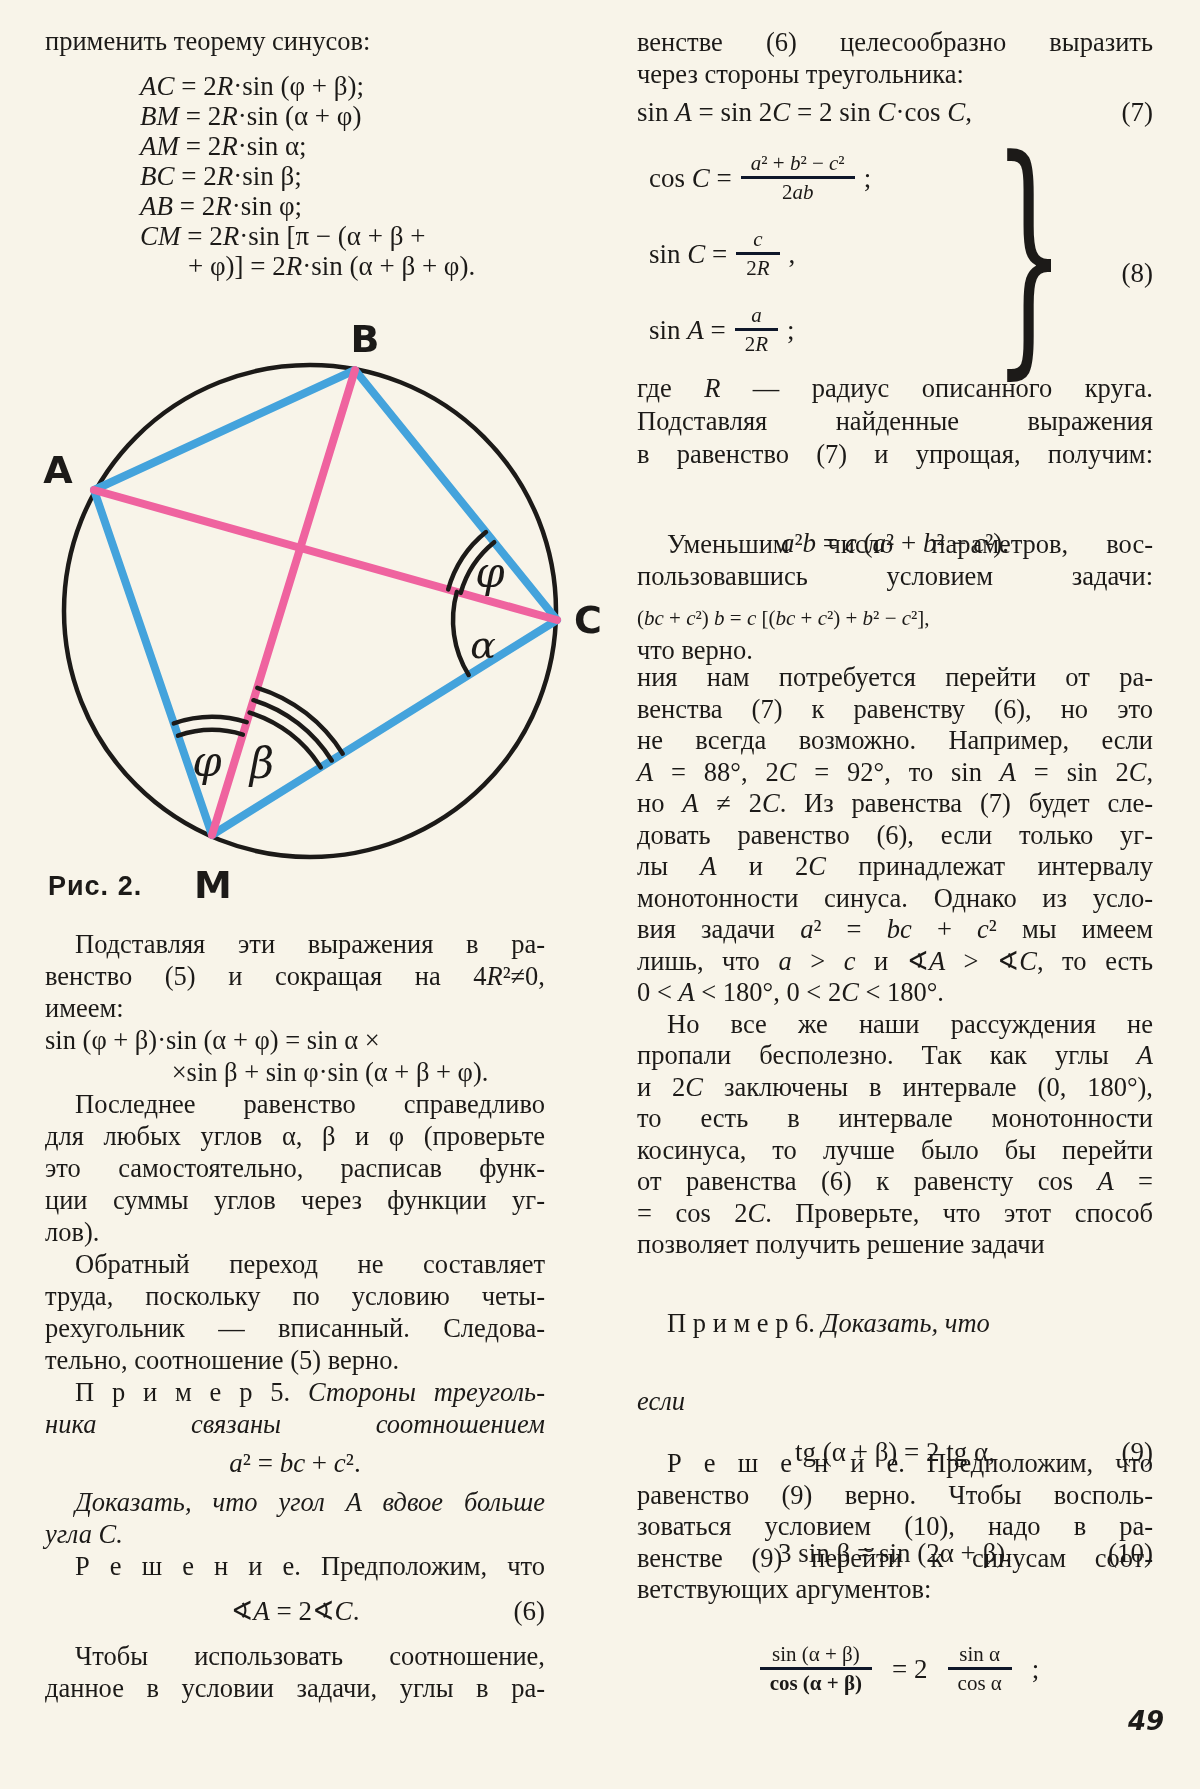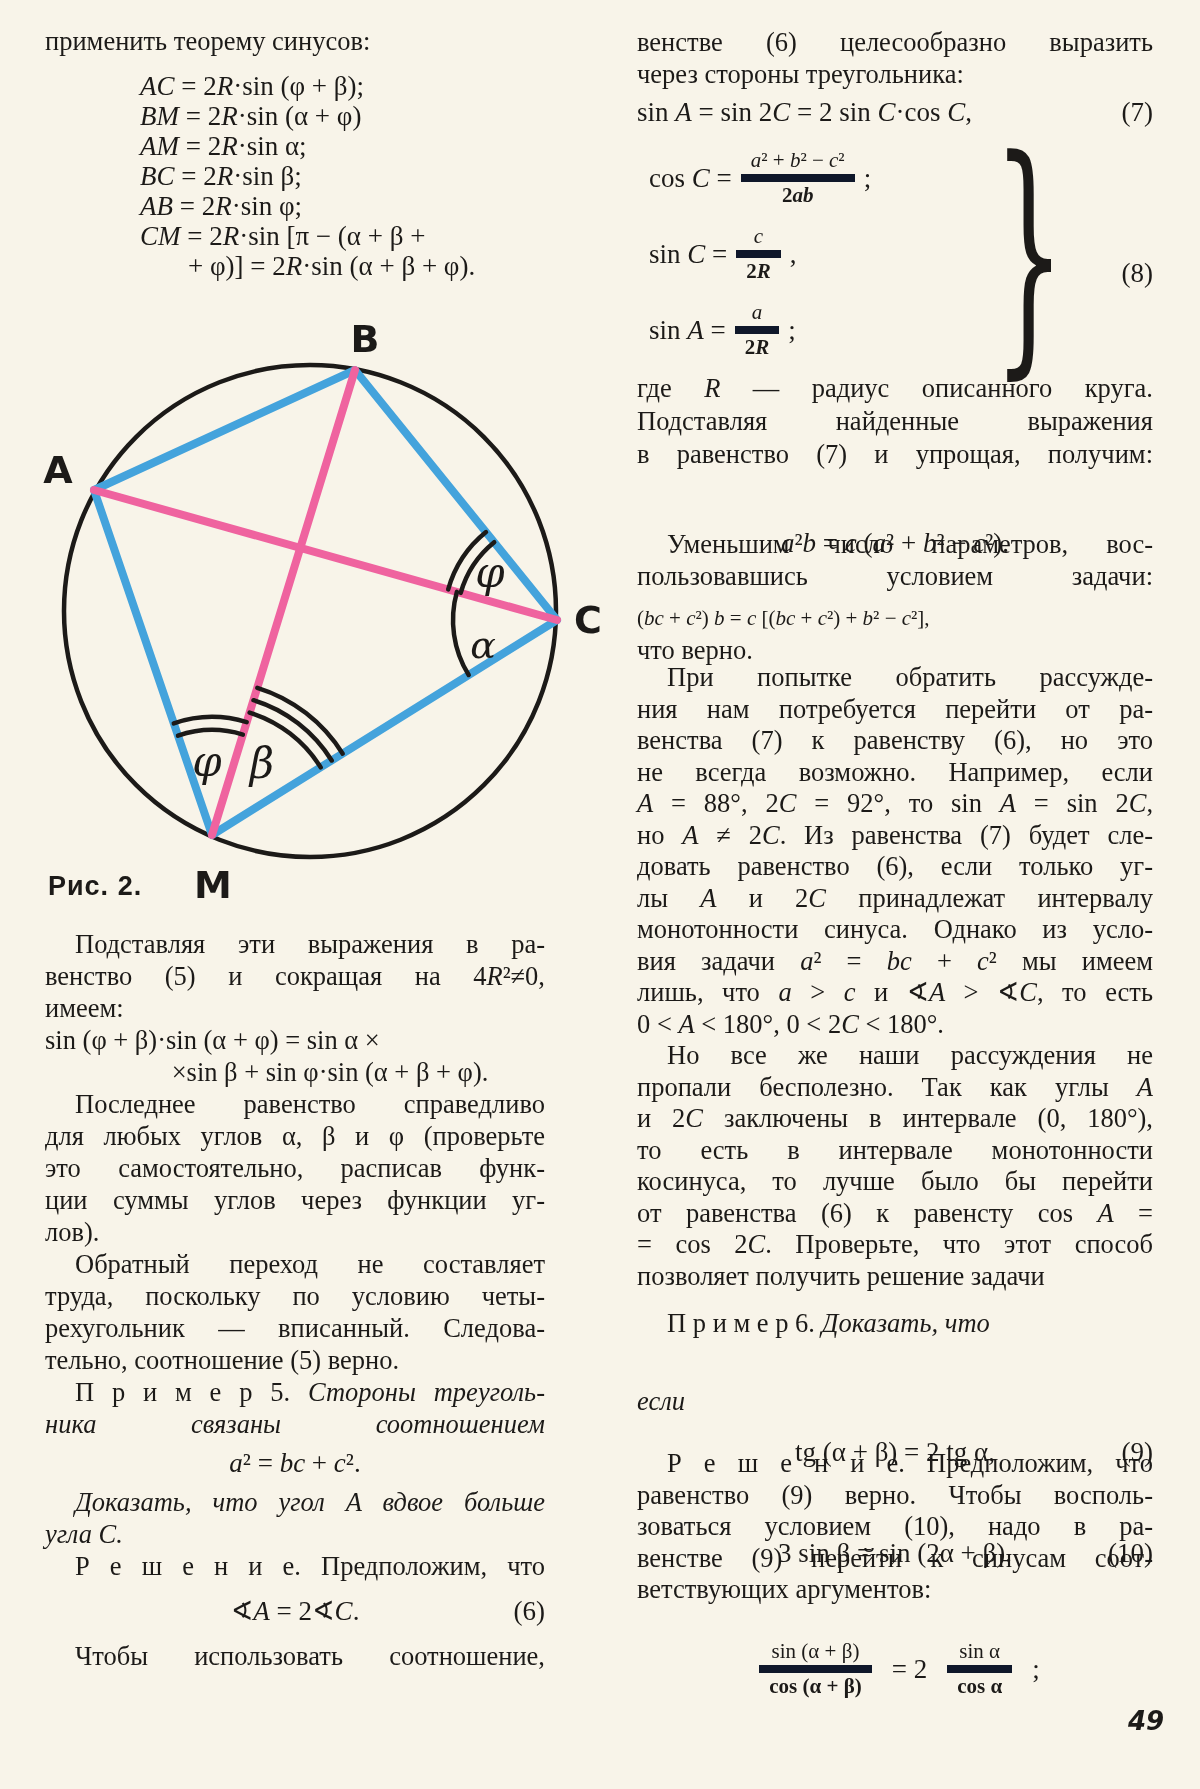--- a/index.html
+++ b/index.html
@@ -28,21 +28,21 @@
   .eqno{position:absolute;right:0;top:0;}
   .eqleft{text-align:left;}
   
   #sine-system{left:95px;top:71px;width:460px;}
   #sine-system .ln{height:30px;line-height:30px;font-size:27px;text-align:left;}
   
   #sys8{position:absolute;top:140px;left:0;width:516px;height:232px;}
   .sysrow{display:flex;align-items:center;height:76px;font-size:27px;padding-left:12px;}
   .fr{display:inline-block;text-align:center;margin:0 9px;font-size:21px;line-height:1.2;vertical-align:middle;}
   .fr .nu{padding:0 10px 1px;}
-  .fr .de{border-top:8px solid #0f172a;padding:1px 10px 0;font-weight:bold;}
+  .fr .de{border-top:3px solid #0f172a;padding:1px 10px 0;}
   .brace{position:absolute;right:44px;top:-6px;font-family:"DejaVu Serif",serif;
          font-size:252px;line-height:240px;font-weight:400;transform:scaleX(.45);transform-origin:center;}
   
   #final-eq{position:absolute;top:1623px;left:0;width:516px;height:92px;
             display:flex;justify-content:center;align-items:center;gap:11px;font-size:27px;}
   .bold{font-weight:bold;}
   
   #figure{position:absolute;left:20px;top:300px;width:590px;height:620px;}
   #fig-caption{left:48px;top:871px;font-family:"Liberation Sans",sans-serif;font-weight:bold;
                font-size:27px;letter-spacing:1px;}
@@ -84,20 +84,21 @@
     <div class="ln j">рехугольник — вписанный. Следова-</div>
     <div class="ln l">тельно, соотношение (5) верно.</div>
     <div class="ln j ind"><span>П р и м е р  5.</span> <span class="it">Стороны треуголь-</span></div>
     <div class="ln j it">ника  связаны  соотношением</div>
     <div class="eqrow h46"><span><i>a</i>² = <i>bc</i> + <i>c</i>².</span></div>
     <div class="ln j ind it">Доказать, что угол <i>A</i> вдвое больше</div>
     <div class="ln l it">угла <i>C</i>.</div>
     <div class="ln j ind">Р е ш е н и е.  Предположим,  что</div>
     <div class="eqrow h58"><span>∢<i>A</i> = 2∢<i>C</i>.</span><span class="eqno" style="line-height:58px;">(6)</span></div>
     <div class="ln j ind">Чтобы использовать соотношение,</div>
+    <div class="ln j">данное в условии задачи, углы в ра-</div>
   </div>
 </div>
 
 <svg id="figure" viewBox="20 300 590 620">
   <circle cx="310" cy="611" r="246" fill="none" stroke="#1c1a18" stroke-width="4.5"></circle>
   <polygon points="94,490 355,370 557,620 212,835" fill="none" stroke="#44a3dc" stroke-width="8" stroke-linejoin="round"></polygon>
   <line x1="94" y1="490" x2="557" y2="620" stroke="#ef639f" stroke-width="8" stroke-linecap="round"></line>
   <line x1="355" y1="370" x2="212" y2="835" stroke="#ef639f" stroke-width="8" stroke-linecap="round"></line>
   <g fill="none" stroke="#1c1a18" stroke-width="4.5" stroke-linecap="round">
     <path d="M460.7 592.9 A100 100 0 0 1 494.2 542.2"></path>
@@ -162,21 +163,20 @@
 
   <div class="abs" style="left:0;top:528px;width:516px;">
     <div class="ln j ind">Уменьшим число параметров, вос-</div>
     <div class="ln j">пользовавшись условием задачи:</div>
   </div>
 
   <div class="ln l abs" style="left:0;top:600px;width:516px;height:36px;line-height:36px;font-size:21px;">(<i>bc</i> + <i>c</i>²) <i>b</i> = <i>c</i> [(<i>bc</i> + <i>c</i>²) + <i>b</i>² − <i>c</i>²],</div>
   <div class="ln l abs" style="left:0;top:634px;width:516px;">что верно.</div>
 
   <div id="right-flow" class="abs" style="left:0;top:662px;width:516px;">
-    <div class="ln j ind">При попытке обратить рассужде-</div>
     <div class="ln j">ния нам потребуется перейти от ра-</div>
     <div class="ln j">венства (7) к равенству (6), но это</div>
     <div class="ln j">не всегда возможно. Например, если</div>
     <div class="ln j"><i>A</i> = 88°, 2<i>C</i> = 92°, то sin <i>A</i> = sin 2<i>C</i>,</div>
     <div class="ln j">но <i>A</i> ≠ 2<i>C</i>. Из равенства (7) будет сле-</div>
     <div class="ln j">довать равенство (6), если только уг-</div>
     <div class="ln j">лы <i>A</i> и 2<i>C</i> принадлежат интервалу</div>
     <div class="ln j">монотонности синуса. Однако из усло-</div>
     <div class="ln j">вия задачи <i>a</i>² = <i>bc</i> + <i>c</i>² мы имеем</div>
     <div class="ln j">лишь, что <i>a</i> &gt; <i>c</i> и ∢<i>A</i> &gt; ∢<i>C</i>, то есть</div>

